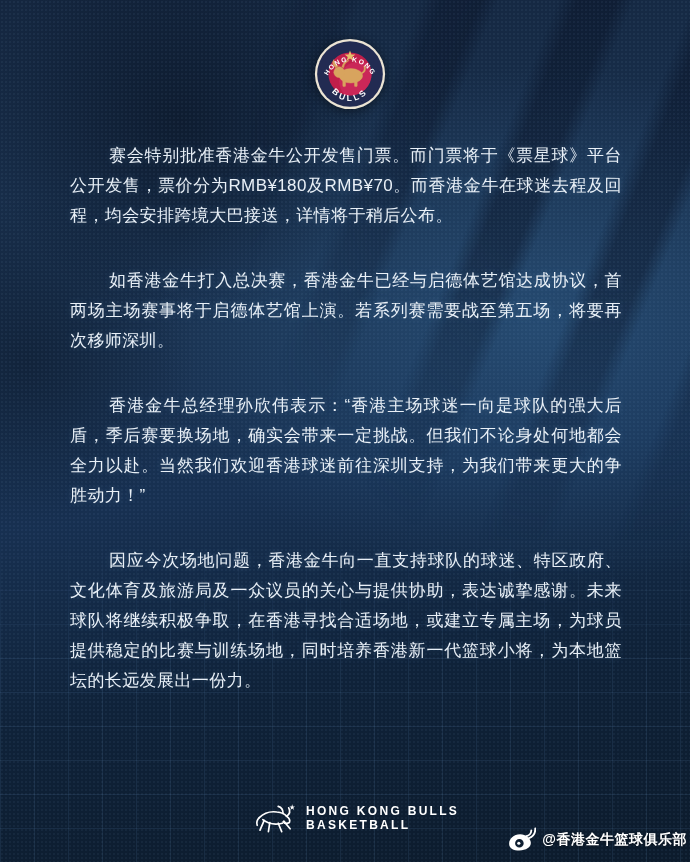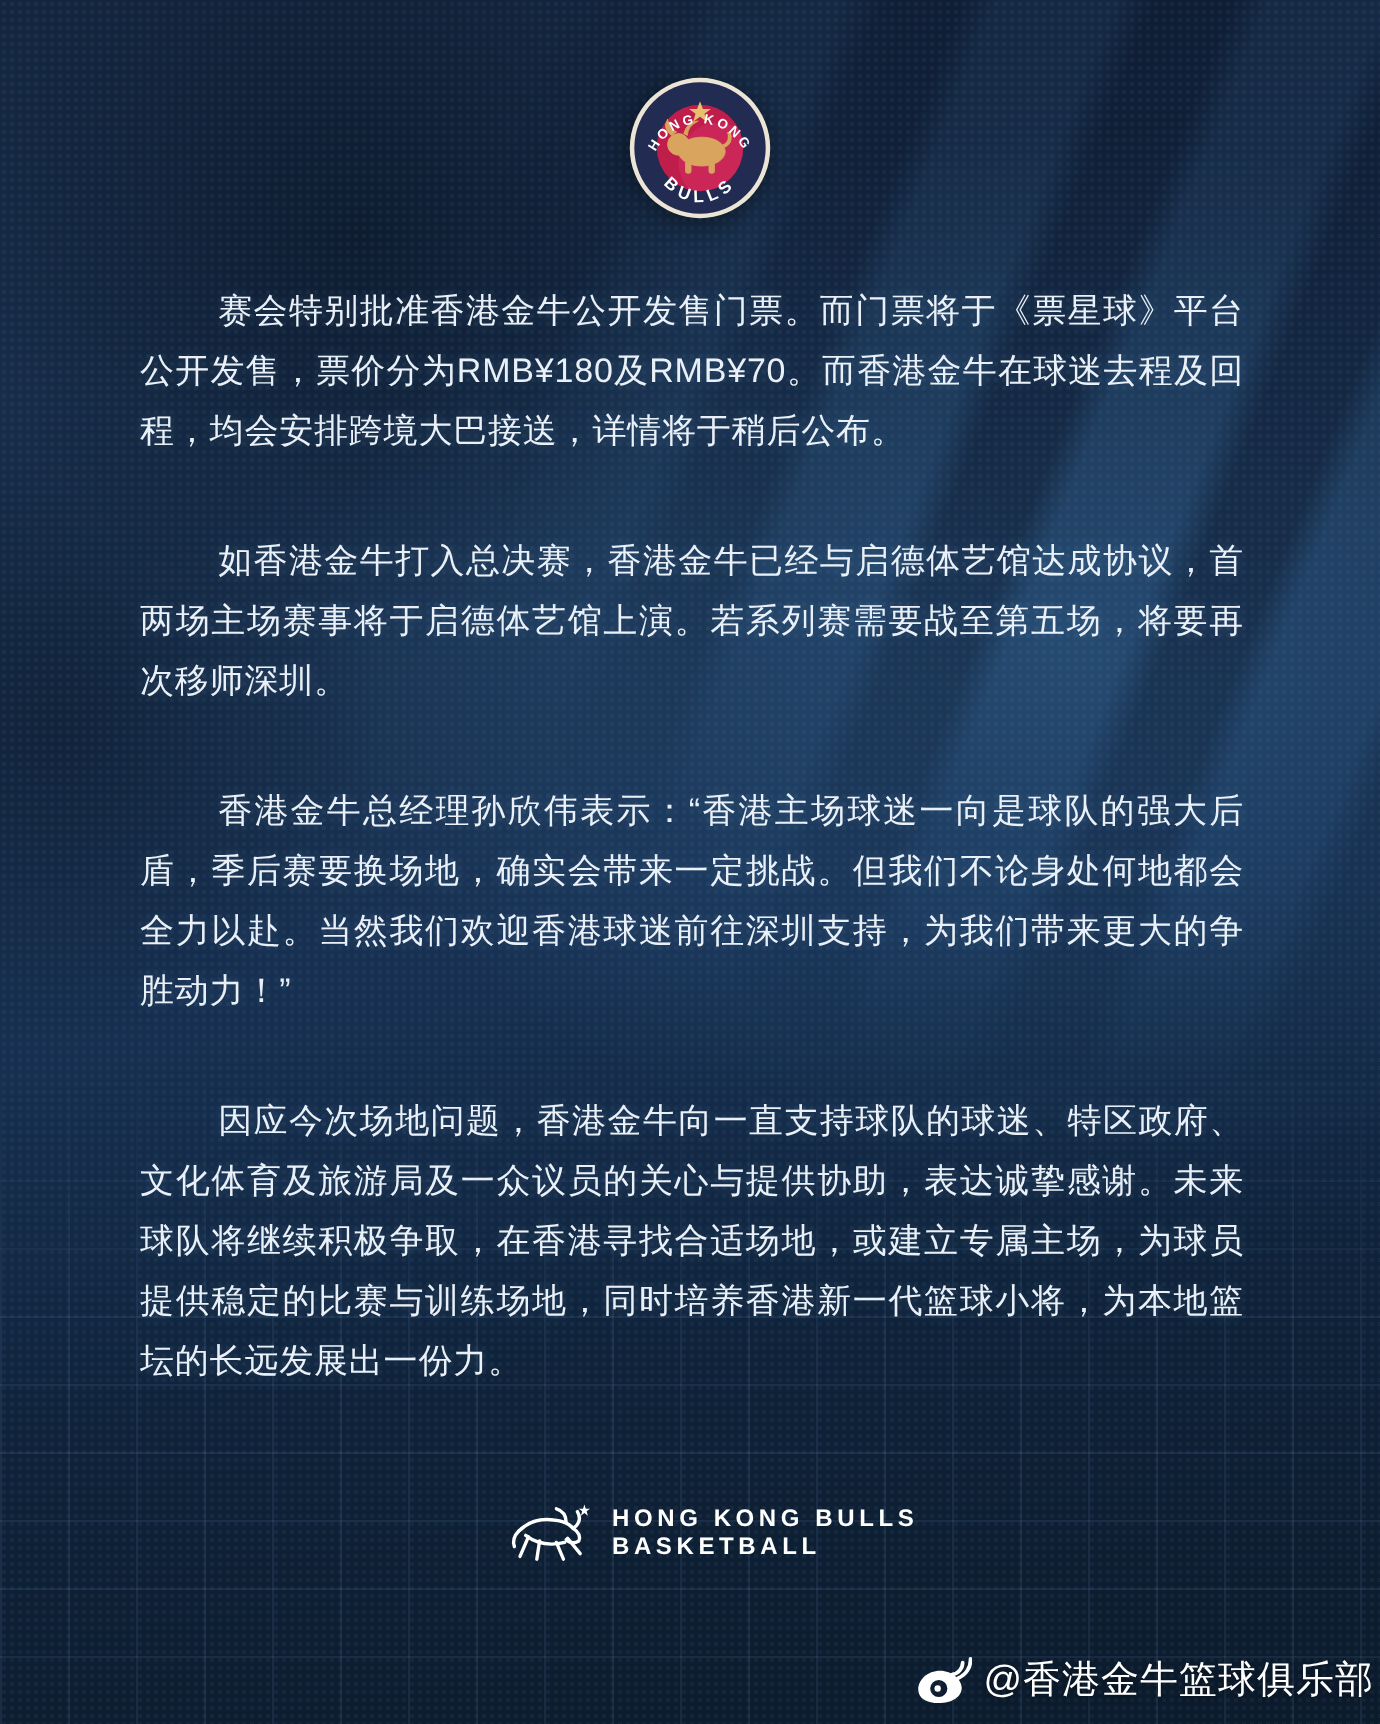--- a/index.html
+++ b/index.html
@@ -29,26 +29,26 @@
       linear-gradient(90deg, rgba(120,170,220,0.11) 1px, transparent 1px);
     background-size:34px 34px;
     -webkit-mask-image:linear-gradient(transparent 0%, #000 45%);
     mask-image:linear-gradient(transparent 0%, #000 45%);}
   .badge{position:absolute;left:314px;top:38px;width:72px;height:72px;
     filter:drop-shadow(0 2px 6px rgba(0,0,0,0.45));}
   .article{position:absolute;left:70px;top:141px;width:552px;
     color:#e9f0f7;font-size:17px;line-height:30px;letter-spacing:0.4px;
     text-align:justify;text-shadow:0 0 7px rgba(140,190,240,0.22);}
   .article p{margin:0 0 35px 0;text-indent:2.3em;}
-  .brand-lockup{position:absolute;left:253px;top:750px;display:flex;align-items:center;gap:11px;color:#fff;}
+  .brand-lockup{position:absolute;left:253px;top:802px;display:flex;align-items:center;gap:11px;color:#fff;}
   .brand-icon{width:42px;height:34px;flex:none;}
   .brand-text{font-weight:bold;font-size:12px;line-height:12px;letter-spacing:2.3px;}
   .brand-text div{margin:0 0 2px 0;}
   .watermark{position:absolute;right:3px;top:827px;display:flex;align-items:center;gap:6px;
-    color:#ffffff;font-size:19px;font-weight:400;letter-spacing:0.5px;
+    color:#ffffff;font-size:14px;font-weight:700;letter-spacing:0.5px;
     text-shadow:0 1px 3px rgba(0,0,0,0.5);}
   .weibo-icon{width:28px;height:25px;flex:none;}
   svg text{font-family:"Liberation Sans","DejaVu Sans",sans-serif;}
 </style>
 </head>
 <body>
 
 <div id="poster">
 
   <div class="streaks"></div>

